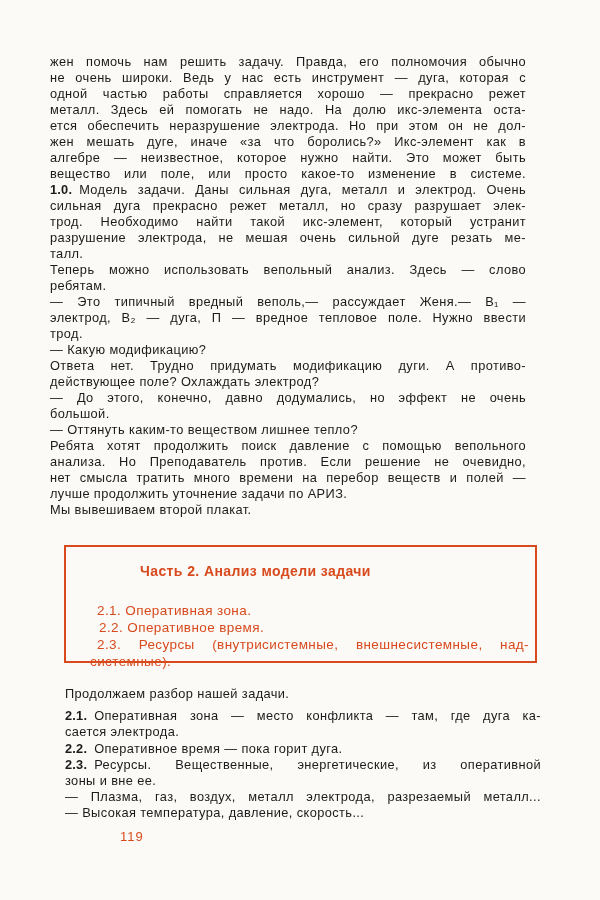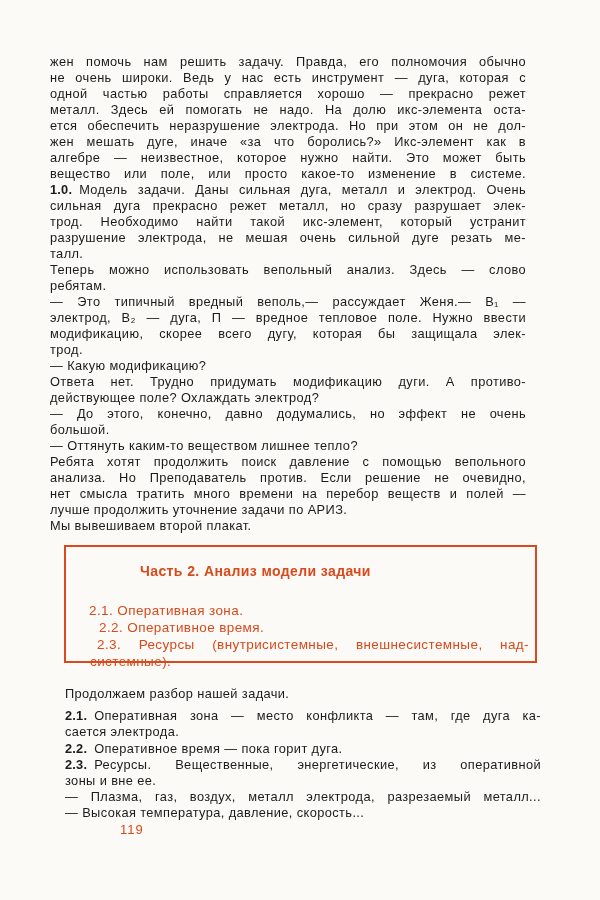--- a/index.html
+++ b/index.html
@@ -65,20 +65,21 @@
     text-align-last:justify;
   }
   .bottom-col{
     position:absolute;
     left:65px;top:686px;width:476px;
     font-size:12.8px;
     letter-spacing:0.4px;
   }
   .bottom-col .line{height:16.2px;line-height:16.2px;}
   .page-number{
+    margin-top:7px;
     padding-left:55px;
     color:var(--accent);
     font-size:13px;
     letter-spacing:1px;
   }
 </style>
 </head>
 <body>
 
 <div>
@@ -94,39 +95,38 @@
       <div class="line j">вещество или поле, или просто какое-то изменение в системе.</div>
       <div class="line j"><b class="num">1.0.</b>Модель задачи. Даны сильная дуга, металл и электрод. Очень</div>
       <div class="line j">сильная дуга прекрасно режет металл, но сразу разрушает элек-</div>
       <div class="line j">трод. Необходимо найти такой икс-элемент, который устранит</div>
       <div class="line j">разрушение электрода, не мешая очень сильной дуге резать ме-</div>
       <div class="line">талл.</div>
       <div class="line j">Теперь можно использовать вепольный анализ. Здесь — слово</div>
       <div class="line">ребятам.</div>
       <div class="line j">— Это типичный вредный веполь,— рассуждает Женя.— В₁ —</div>
       <div class="line j">электрод, В₂ — дуга, П — вредное тепловое поле. Нужно ввести</div>
-      <div class="line j">модификацию, скорее всего дугу, которая бы защищала элек-</div>
       <div class="line">трод.</div>
       <div class="line">— Какую модификацию?</div>
       <div class="line j">Ответа нет. Трудно придумать модификацию дуги. А противо-</div>
       <div class="line">действующее поле? Охлаждать электрод?</div>
       <div class="line j">— До этого, конечно, давно додумались, но эффект не очень</div>
       <div class="line">большой.</div>
       <div class="line">— Оттянуть каким-то веществом лишнее тепло?</div>
       <div class="line j">Ребята хотят продолжить поиск давление с помощью вепольного</div>
       <div class="line j">анализа. Но Преподаватель против. Если решение не очевидно,</div>
       <div class="line j">нет смысла тратить много времени на перебор веществ и полей —</div>
       <div class="line">лучше продолжить уточнение задачи по АРИЗ.</div>
       <div class="line">Мы вывешиваем второй плакат.</div>
     </div>
 
   <div class="poster">
     <div class="poster-title">Часть 2. Анализ модели задачи</div>
     <div id="poster-lines">
-        <div class="poster-line" style="padding-left: 23px;">2.1. Оперативная зона.</div>
+        <div class="poster-line" style="padding-left: 31px;">2.1. Оперативная зона.</div>
         <div class="poster-line" style="padding-left: 33px;">2.2. Оперативное время.</div>
         <div class="poster-line j" style="padding-left: 31px; padding-right: 6px;">2.3. Ресурсы (внутрисистемные, внешнесистемные, над-</div>
         <div class="poster-line" style="padding-left: 24px;">системные).</div>
       </div>
   </div>
 
   <div class="bottom-col">
     <div id="bottom-lines">
         <div class="line">Продолжаем разбор нашей задачи.</div>
         <div class="line j" style="margin-top: 6px;"><b class="num">2.1.</b>Оперативная зона — место конфликта — там, где дуга ка-</div>

